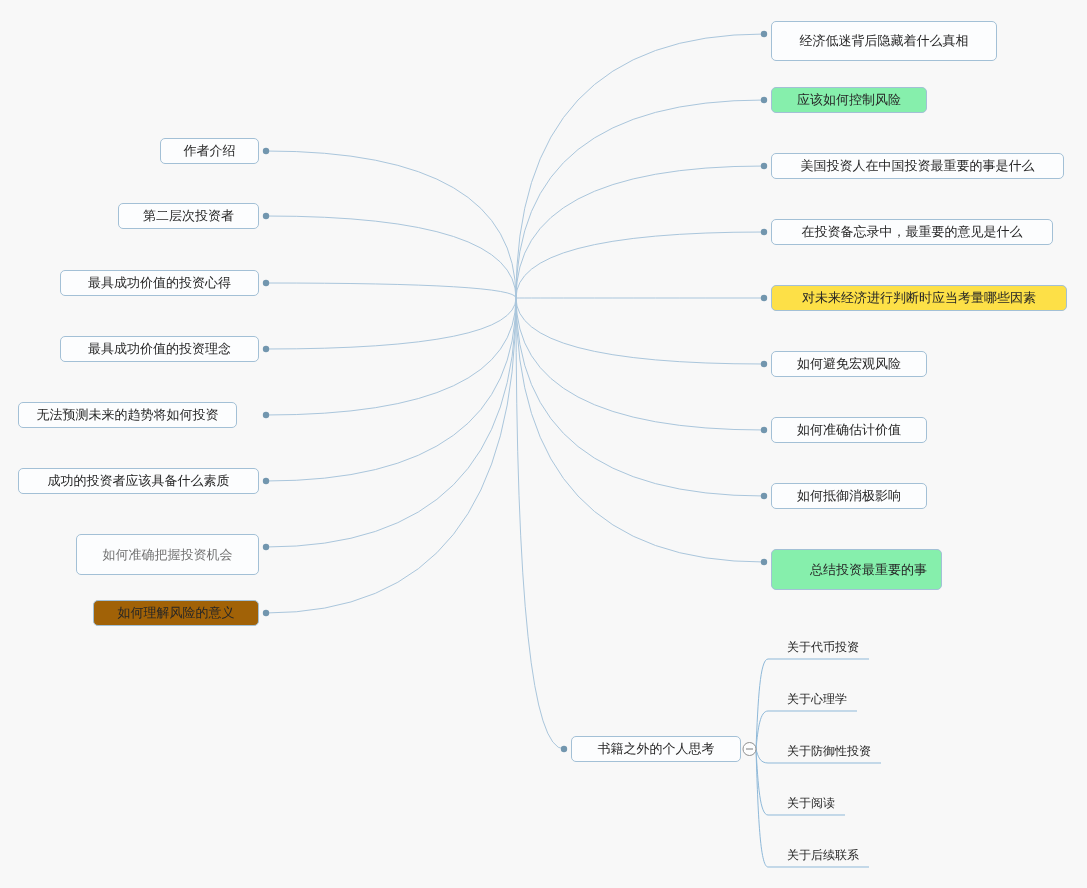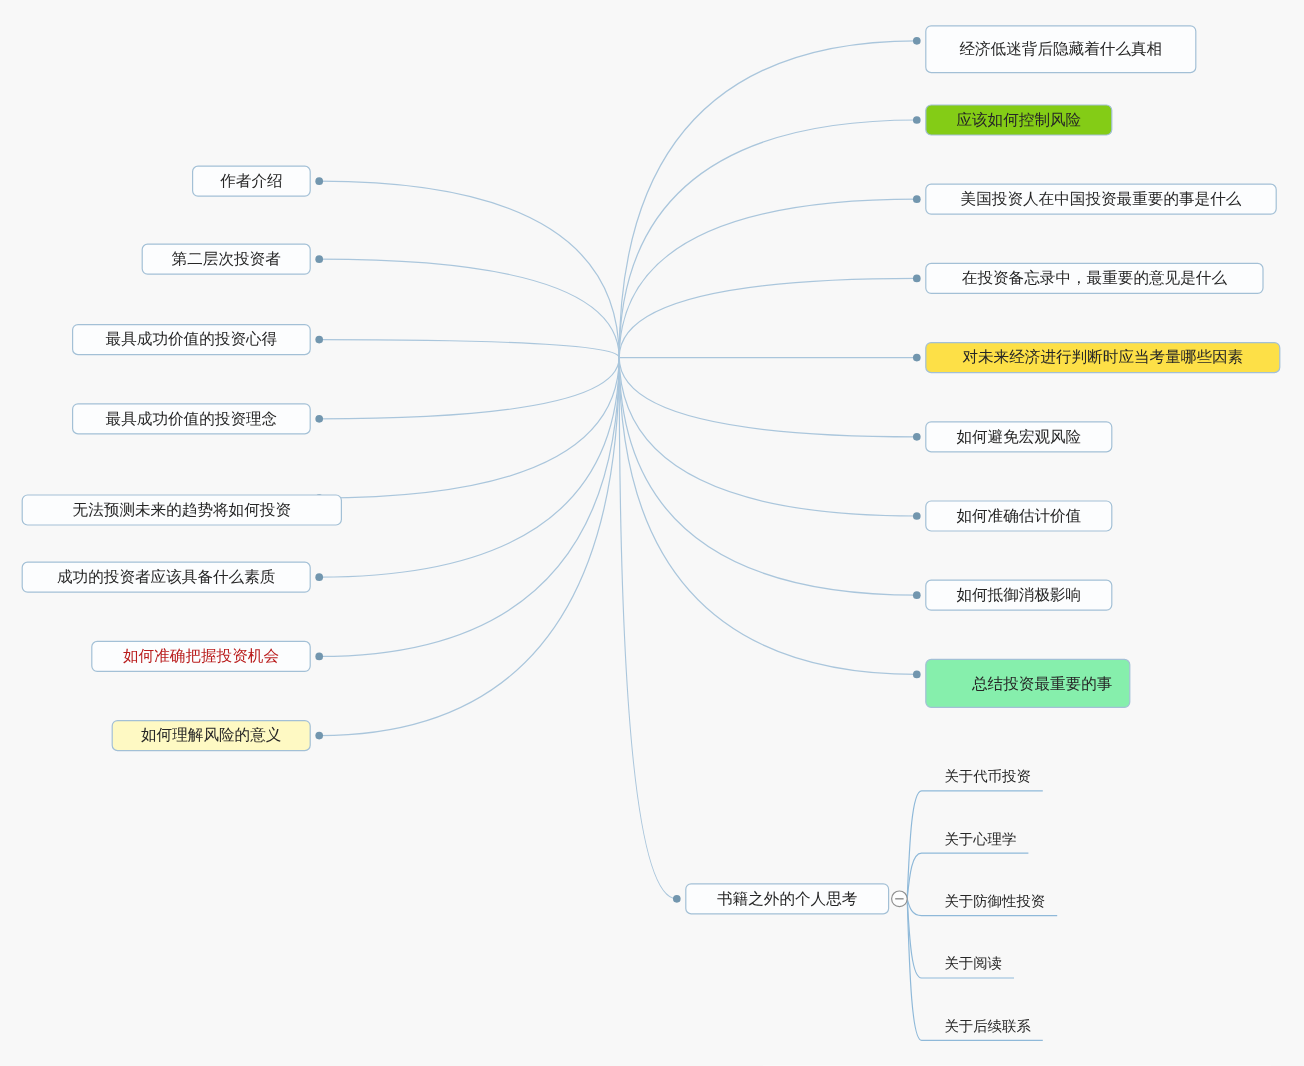--- a/index.html
+++ b/index.html
@@ -70,26 +70,26 @@
       <path fill="none" stroke="#8fb9d9" stroke-width="1" d="M 756 749 C 758 813.9, 760 867, 768 867 L 869 867"></path>
       <g>
         <circle cx="749.5" cy="749" r="6.5" fill="#fdfdfd" stroke="#909090" stroke-width="1"></circle>
         <line x1="746" y1="749" x2="753" y2="749" stroke="#909090" stroke-width="1.2"></line>
       </g>
     </svg>
 <div class="topic" style="left: 160px; top: 138px; width: 99px; height: 26px; background: rgb(252, 253, 254); border-color: rgb(163, 192, 214); color: rgb(38, 38, 38);">作者介绍</div>
     <div class="topic" style="left: 118px; top: 203px; width: 141px; height: 26px; background: rgb(252, 253, 254); border-color: rgb(163, 192, 214); color: rgb(38, 38, 38);">第二层次投资者</div>
     <div class="topic" style="left: 60px; top: 270px; width: 199px; height: 26px; background: rgb(252, 253, 254); border-color: rgb(163, 192, 214); color: rgb(38, 38, 38);">最具成功价值的投资心得</div>
     <div class="topic" style="left: 60px; top: 336px; width: 199px; height: 26px; background: rgb(252, 253, 254); border-color: rgb(163, 192, 214); color: rgb(38, 38, 38);">最具成功价值的投资理念</div>
-    <div class="topic" style="left: 18px; top: 402px; width: 267px; height: 26px; background: rgb(252, 253, 254); border-color: rgb(163, 192, 214); color: rgb(38, 38, 38); margin-top: 10px;">无法预测未来的趋势将如何投资</div>
+    <div class="topic" style="left: 18px; top: 402px; width: 219px; height: 26px; background: rgb(252, 253, 254); border-color: rgb(163, 192, 214); color: rgb(38, 38, 38);">无法预测未来的趋势将如何投资</div>
     <div class="topic" style="left: 18px; top: 468px; width: 241px; height: 26px; background: rgb(252, 253, 254); border-color: rgb(163, 192, 214); color: rgb(38, 38, 38);">成功的投资者应该具备什么素质</div>
-    <div class="topic" style="left: 76px; top: 534px; width: 183px; height: 26px; background: rgb(252, 253, 254); border-color: rgb(163, 192, 214); color: #b91c1c;">如何准确把握投资机会</div>
-    <div class="topic" style="left: 93px; top: 600px; width: 166px; height: 26px; background: #fef9c3; border-color: rgb(163, 192, 214); color: rgb(38, 38, 38);">如何理解风险的意义</div>
+    <div class="topic" style="left: 76px; top: 534px; width: 183px; height: 41px; background: rgb(252, 253, 254); border-color: rgb(163, 192, 214); color: #737373;">如何准确把握投资机会</div>
+    <div class="topic" style="left: 93px; top: 600px; width: 166px; height: 26px; background: #a16207; border-color: rgb(163, 192, 214); color: rgb(38, 38, 38);">如何理解风险的意义</div>
     <div class="topic" style="left: 771px; top: 21px; width: 226px; height: 40px; background: rgb(252, 253, 254); border-color: rgb(163, 192, 214); color: rgb(38, 38, 38);">经济低迷背后隐藏着什么真相</div>
-    <div class="topic" style="left: 771px; top: 87px; width: 156px; height: 26px; background: #84cc16; border-color: rgb(163, 192, 214); color: rgb(38, 38, 38); text-align: right;">应该如何控制风险</div>
+    <div class="topic" style="left: 771px; top: 87px; width: 156px; height: 26px; background: #86efac; border-color: rgb(163, 192, 214); color: rgb(38, 38, 38); text-align: right;">应该如何控制风险</div>
     <div class="topic" style="left: 771px; top: 153px; width: 293px; height: 26px; background: rgb(252, 253, 254); border-color: rgb(163, 192, 214); color: rgb(38, 38, 38);">美国投资人在中国投资最重要的事是什么</div>
     <div class="topic" style="left: 771px; top: 219px; width: 282px; height: 26px; background: rgb(252, 253, 254); border-color: rgb(163, 192, 214); color: rgb(38, 38, 38);">在投资备忘录中，最重要的意见是什么</div>
     <div class="topic" style="left: 771px; top: 285px; width: 296px; height: 26px; background: #fde047; border-color: rgb(163, 192, 214); color: rgb(38, 38, 38);">对未来经济进行判断时应当考量哪些因素</div>
     <div class="topic" style="left: 771px; top: 351px; width: 156px; height: 26px; background: rgb(252, 253, 254); border-color: rgb(163, 192, 214); color: rgb(38, 38, 38);">如何避免宏观风险</div>
     <div class="topic" style="left: 771px; top: 417px; width: 156px; height: 26px; background: rgb(252, 253, 254); border-color: rgb(163, 192, 214); color: rgb(38, 38, 38);">如何准确估计价值</div>
     <div class="topic" style="left: 771px; top: 483px; width: 156px; height: 26px; background: rgb(252, 253, 254); border-color: rgb(163, 192, 214); color: rgb(38, 38, 38);">如何抵御消极影响</div>
     <div class="topic" style="left: 771px; top: 549px; width: 171px; height: 41px; background: #86efac; border-color: rgb(163, 192, 214); color: rgb(38, 38, 38); padding-left: 24px;">总结投资最重要的事</div>
     <div class="topic" style="left: 571px; top: 736px; width: 170px; height: 26px; background: rgb(252, 253, 254); border-color: rgb(163, 192, 214); color: rgb(38, 38, 38);">书籍之外的个人思考</div>
     <div class="subtopic" style="left: 787px; top: 639px; color: rgb(38, 38, 38);">关于代币投资</div>
     <div class="subtopic" style="left: 787px; top: 691px; color: rgb(38, 38, 38);">关于心理学</div>

